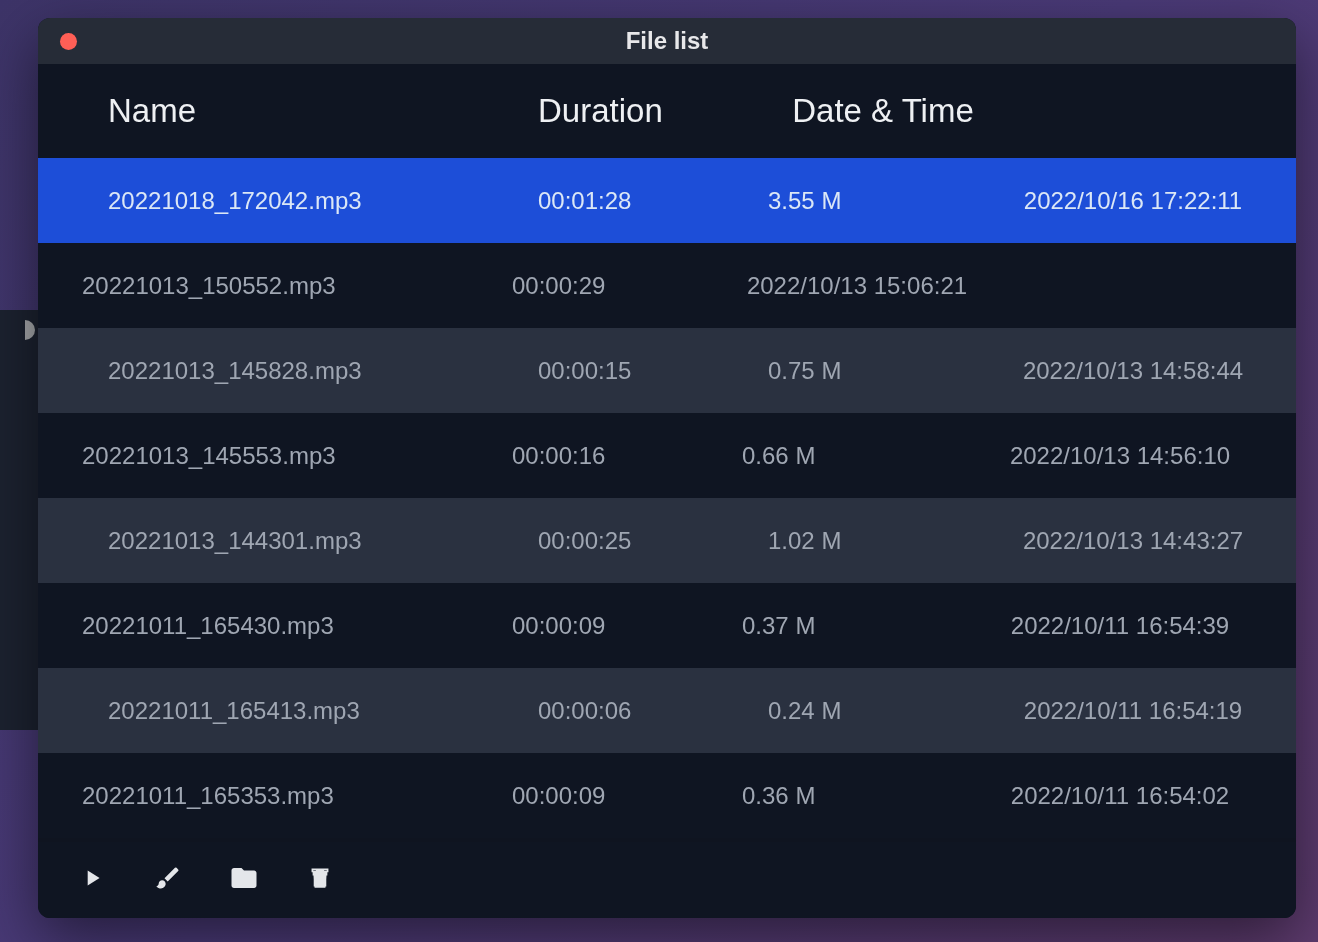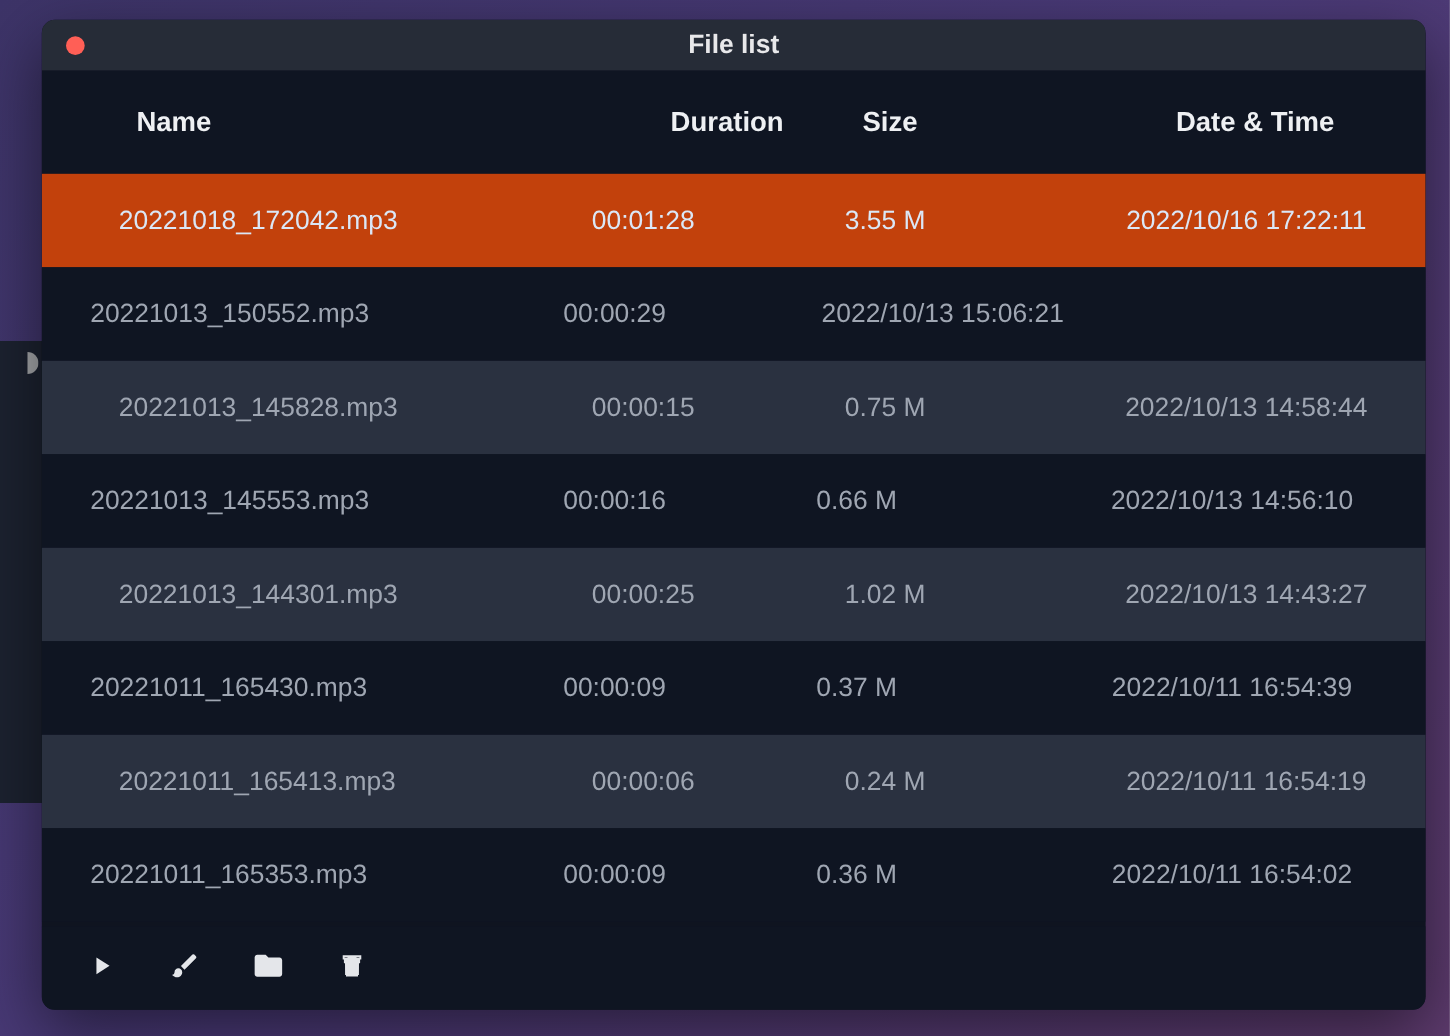--- a/index.html
+++ b/index.html
@@ -55,43 +55,42 @@
     .header-row {
       display: grid;
       grid-template-columns: 430px 230px 230px 1fr;
       align-items: center;
       height: 94px;
       background: #0f1522;
       padding: 0 28px 0 70px;
     }
     .header-row .col-header {
       color: #eef0f3;
-      font-size: 25px;
-      font-weight: 700;
-      margin-left: 16px;
+      font-size: 33px;
+      font-weight: 400;
     }
     .col-name { text-align: left; }
-    .col-duration { text-align: center; }
+    .col-duration { text-align: left; }
     .col-size { text-align: left; }
     .col-datetime { text-align: center; }
     .rows {
       display: flex;
       flex-direction: column;
     }
     .table-row {
       display: grid;
       grid-template-columns: 430px 230px 230px 1fr;
       align-items: center;
       height: 85px;
       padding: 0 28px 0 70px;
       font-size: 24px;
       color: #9fa6b2;
     }
     .table-row.selected {
-      background: #c2410c;
+      background: #1d4ed8;
       color: #dbe7f6;
     }
     .row-odd {
       background: #0f1522;
       padding-left: 44px;
     }
     .row-even {
       background: #2a3140;
     }
     .cell-name { text-align: left; }
@@ -151,21 +150,20 @@
 <div class="window">
 
   <div class="titlebar">
     <div class="traffic-light"></div>
     <div class="window-title">File list</div>
   </div>
 
   <div class="header-row">
     <div class="col-header col-name">Name</div>
     <div class="col-header col-duration">Duration</div>
-    <div class="col-header col-size">Size</div>
     <div class="col-header col-datetime">Date &amp; Time</div>
   </div>
 
   <div class="rows" id="rows-container">
       <div class="table-row selected">
         <div class="cell-name">20221018_172042.mp3</div>
         <div class="cell-duration">00:01:28</div>
         <div class="cell-size">3.55 M</div>
         <div class="cell-datetime">2022/10/16 17:22:11</div>
       </div>

